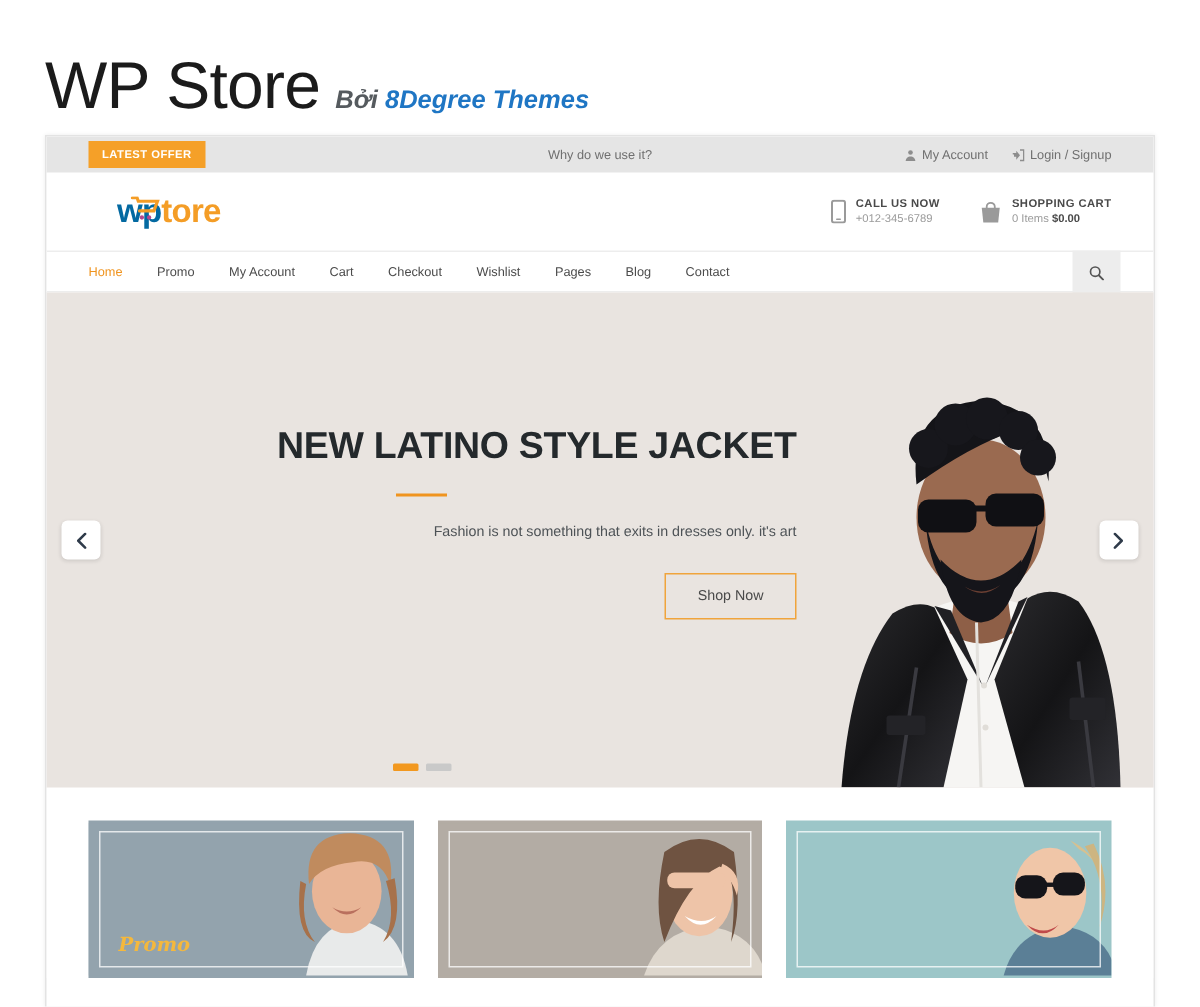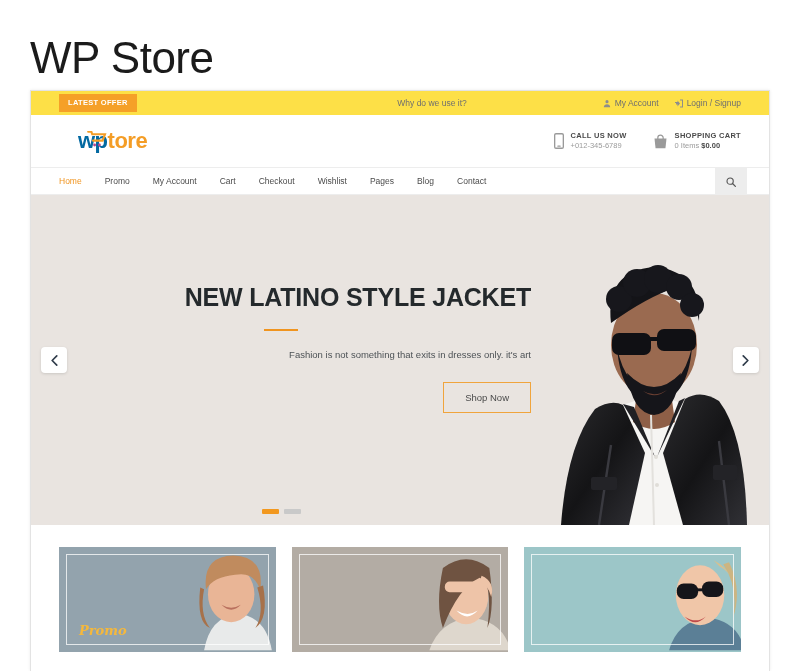--- a/index.html
+++ b/index.html
@@ -41,21 +41,21 @@
     background: #ffffff;
     border: 1px solid #e3e3e3;
     border-bottom: none;
     box-shadow: 0 0 3px rgba(0,0,0,0.08);
     overflow: hidden;
   }
 
   
   .topbar {
     height: 24px;
-    background: #fde047;
+    background: #e5e5e5;
     display: flex;
     align-items: center;
     font-size: 8px;
     color: #7c7c7c;
     position: relative;
   }
   .offer-badge {
     background: #f5a028;
     color: #ffffff;
     font-size: 7.5px;
@@ -63,21 +63,20 @@
     letter-spacing: 0.3px;
     padding: 5px 9px;
     margin-left: 28px;
     line-height: 1;
   }
   .topbar-center {
     position: absolute;
     left: 50%; transform: translateX(-50%);
     font-size: 8.5px;
     color: #6f6f6f;
-    margin-left: 32px;
   }
   .topbar-right {
     margin-left: auto;
     margin-right: 28px;
     display: flex;
     align-items: center;
     gap: 16px;
     font-size: 8.5px;
   }
   .tb-link { display: flex; align-items: center; gap: 4px; color: #6f6f6f; }
@@ -239,20 +238,24 @@
     font-weight: bold;
     color: #f5b83c;
     font-family: "DejaVu Serif", serif;
   }
 </style>
 </head>
 <body>
 
 <div class="page-head">
   <span class="page-title">WP Store</span>
+  <span class="page-sub">
+    <span>Bởi</span>
+    <span class="brand">8Degree Themes</span>
+  </span>
 </div>
 
 <div class="site-frame">
 
   <div class="topbar">
     <span class="offer-badge">LATEST OFFER</span>
     <span class="topbar-center">Why do we use it?</span>
     <div class="topbar-right">
       <span class="tb-link">
         <svg class="tb-ico" viewBox="0 0 16 16">

